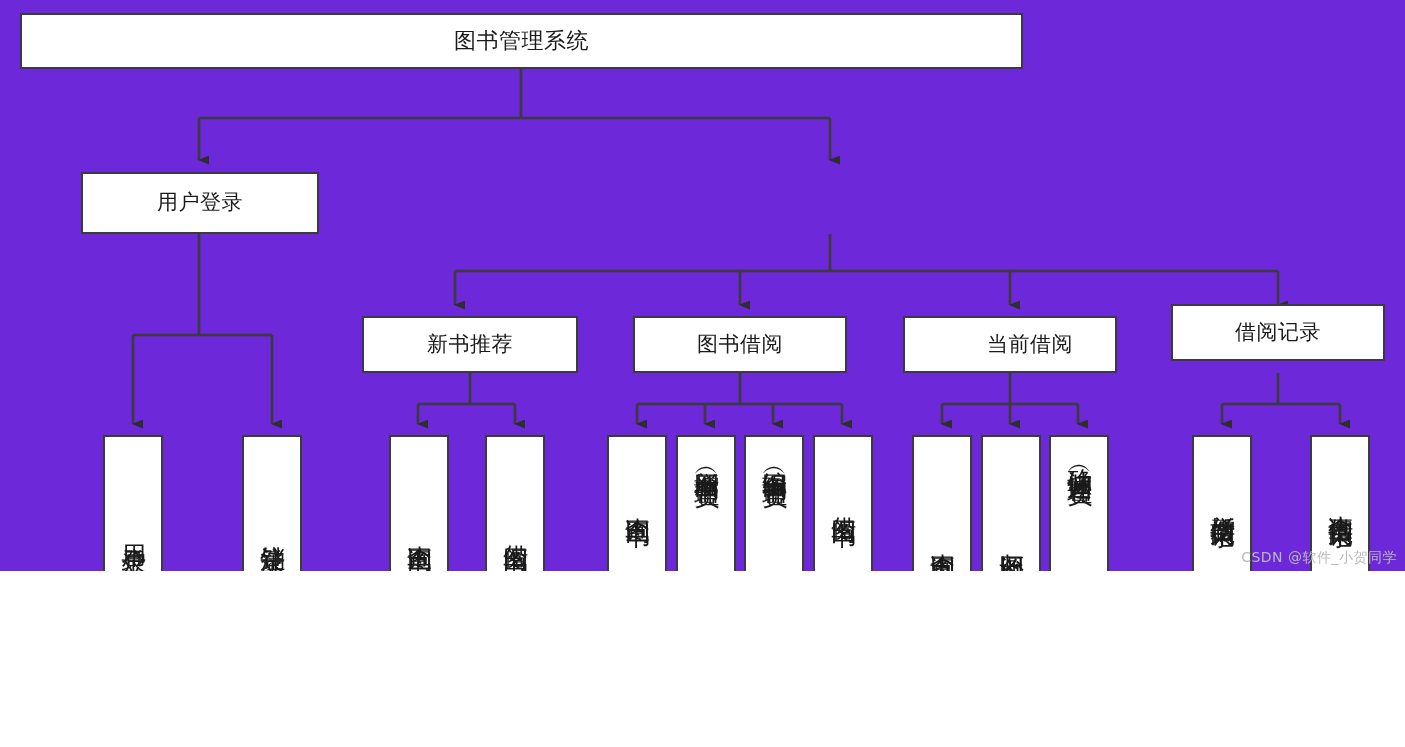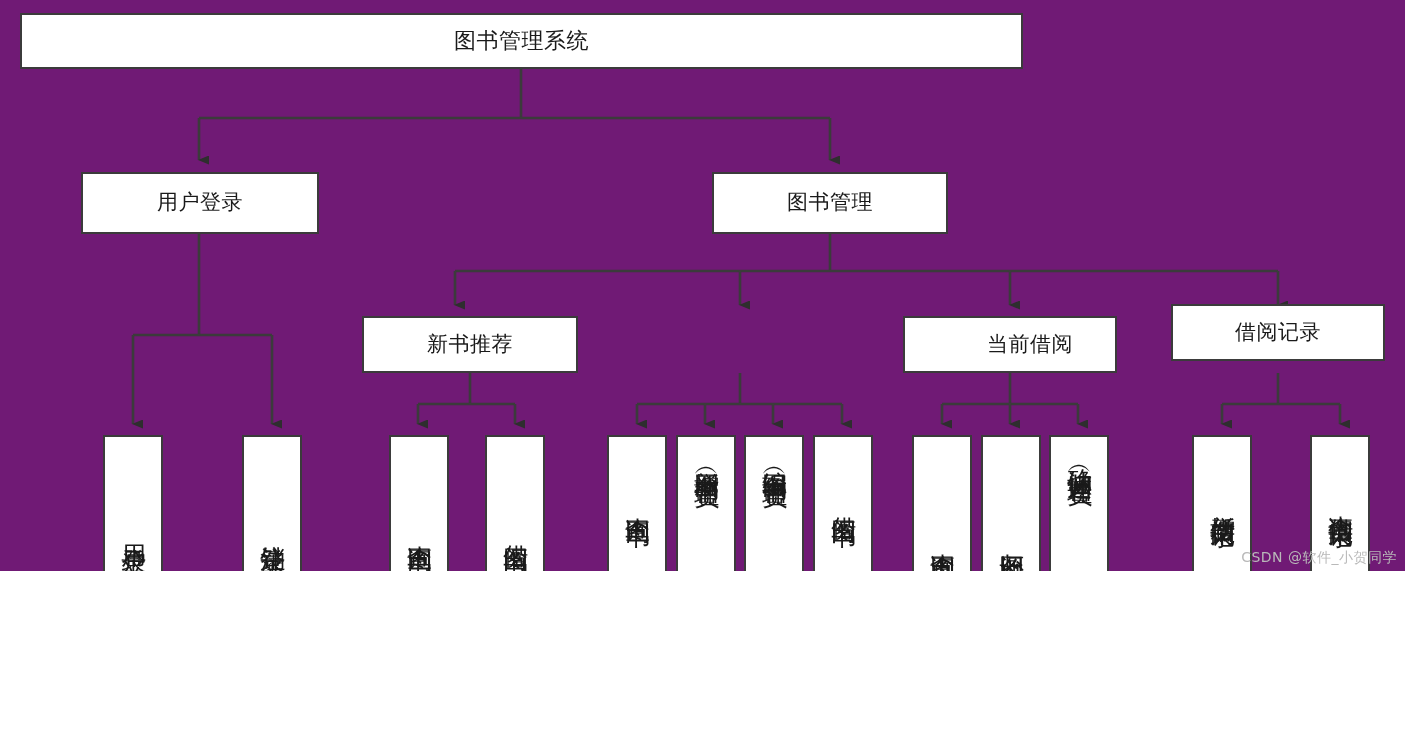--- a/index.html
+++ b/index.html
@@ -5,21 +5,21 @@
 <style>
   html, body {
     margin: 0;
     padding: 0;
     background: #ffffff;
   }
   #canvas {
     position: relative;
     width: 1405px;
     height: 571px;
-    background: #701a75;
+    background: #6d28d9;
     font-family: "DejaVu Sans", "Liberation Sans", sans-serif;
     overflow: hidden;
     text-decoration: underline;
   }
   
   #wires {
     position: absolute;
     left: 0;
     top: 0;
     width: 1405px;
@@ -140,28 +140,28 @@
   </svg>
 
   <div class="node horiz root" style="left:20px; top:13px; width:1003px; height:56px;">
     <span class="label">图书管理系统</span>
   </div>
 
   <div class="node horiz" style="left:81px; top:172px; width:238px; height:62px;">
     <span class="label">用户登录</span>
   </div>
 
-  <div class="node horiz" style="left:712px; top:172px; width:236px; height:62px;">
-    <span class="label">图书管理</span>
-  </div>
 
   <div class="node horiz" style="left:362px; top:316px; width:216px; height:57px;">
     <span class="label">新书推荐</span>
   </div>
 
+  <div class="node horiz" style="left:633px; top:316px; width:214px; height:57px;">
+    <span class="label">图书借阅</span>
+  </div>
 
   <div class="node horiz" style="left:903px; top:316px; width:214px; height:57px;padding-left:40px;">
     <span class="label">当前借阅</span>
   </div>
 
   <div class="node horiz" style="left:1171px; top:304px; width:214px; height:57px;">
     <span class="label">借阅记录</span>
   </div>
 
   <div class="node vert mid" style="left:103px; top:435px; width:60px; height:300px;">

